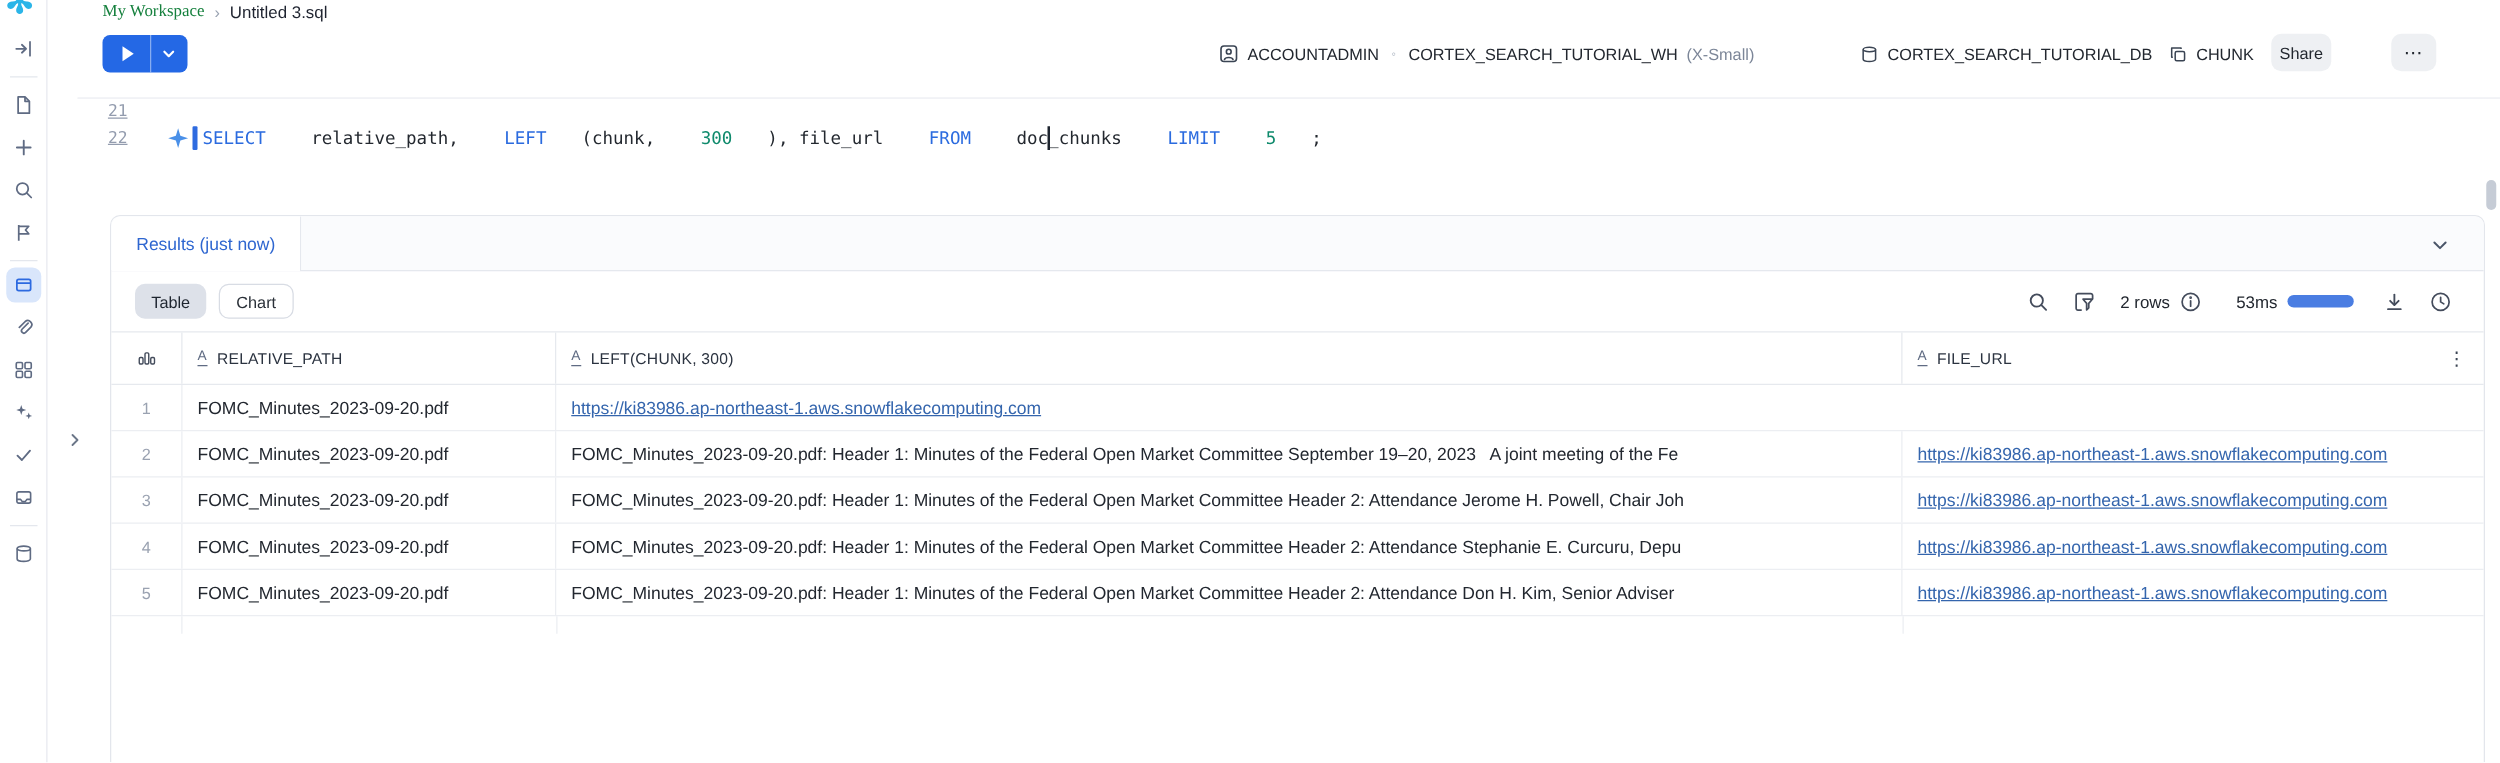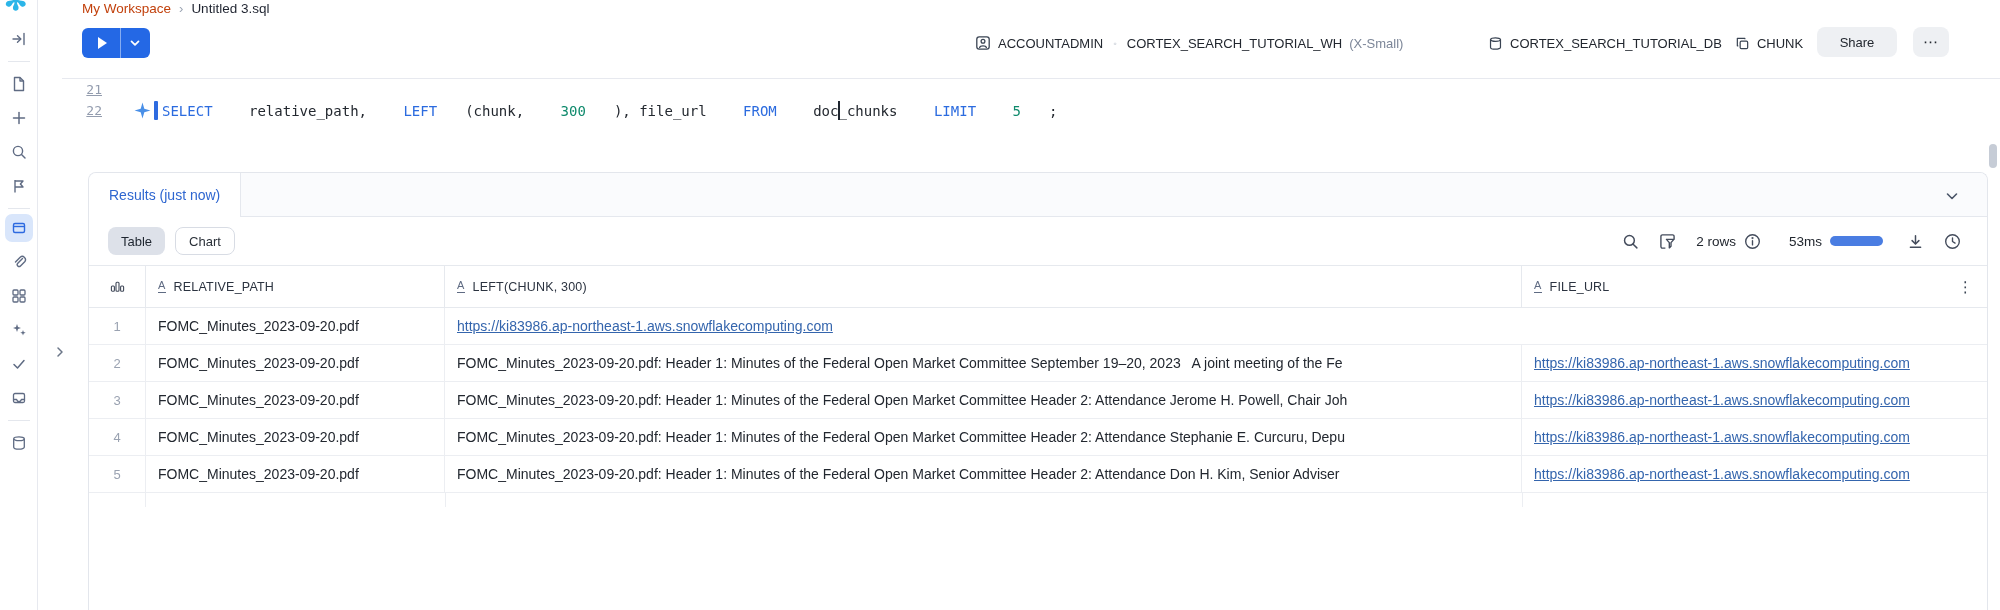--- a/index.html
+++ b/index.html
@@ -16,40 +16,40 @@
               display:flex; align-items:center; justify-content:center; }
   .rail-div { width:22px; height:1px; background:#e4e7ed; margin:5px auto; }
   .logo { position:absolute; top:-16px; left:4px; font-size:28px; color:#2bb5e8; font-weight:bold; }
 
   .expander { position:absolute; left:48px; top:340px; width:24px; height:24px;
               display:flex; align-items:center; justify-content:center; cursor:pointer; }
 
   
   .breadcrumb { position:absolute; left:82px; top:1px; display:flex; align-items:center;
                 gap:8px; font-size:13.5px; }
-  .bc-ws { color:#c2410c; }
+  .bc-ws { color:#15803d;font-family:Liberation Serif, serif; }
   .bc-sep { color:#9aa3b2; font-size:13px; }
   .bc-file { color:#1f2430; }
 
   .runbtn { position:absolute; left:82px; top:28px; width:68px; height:30px; border-radius:6px;
             background:#2468e5; display:flex; overflow:hidden; }
   .run-seg { display:flex; align-items:center; justify-content:center; cursor:pointer; }
   .run-play { width:39px; border-right:1px solid rgba(255,255,255,.45); }
   .run-dd { width:28px; }
   .play-tri { width:0; height:0; border-left:9px solid #fff; border-top:6px solid transparent;
               border-bottom:6px solid transparent; margin-left:3px; }
 
   .ctx { position:absolute; top:28px; height:30px; display:flex; align-items:center; font-size:13px; color:#22272f; }
   .ctx-role { left:975px; gap:7px; }
   .ctx-db { left:1488px; gap:7px; }
   .ctx .dim { color:#7c8698; }
   .ctx .dot { color:#aab3c0; font-size:10px; margin:0 3px; }
   .pill { position:absolute; top:27px; height:30px; border-radius:8px; background:#eef0f3;
           display:flex; align-items:center; justify-content:center; font-size:13px; color:#22272f; cursor:pointer; }
-  .share { left:1817px; width:80px; }
+  .share { left:1817px; width:48px; }
   .more { left:1913px; width:36px; font-size:15px; letter-spacing:1px; }
 
   .hdr-line { position:absolute; left:62px; right:0; top:78px; height:1px; background:#e7e9ef; }
 
   
   .editor { position:absolute; left:62px; top:79px; right:0; height:93px; background:#fff; }
   .ed-line { position:absolute; left:0; right:0; height:21px; display:flex; align-items:center; }
   .ed-l21 { top:0; }
   .ed-l22 { top:21px; }
   .gutter { width:48px; text-align:right; padding-right:8px; font-family:"DejaVu Sans Mono", monospace;

